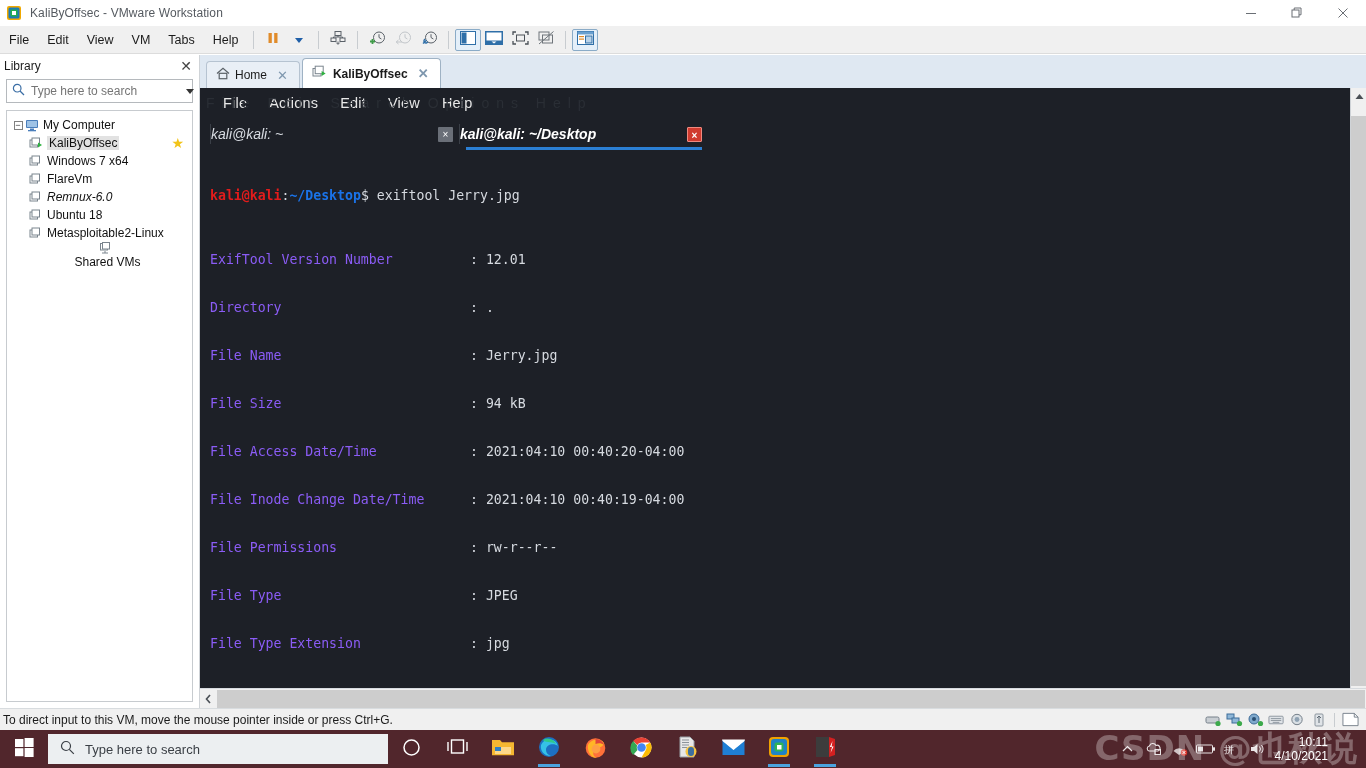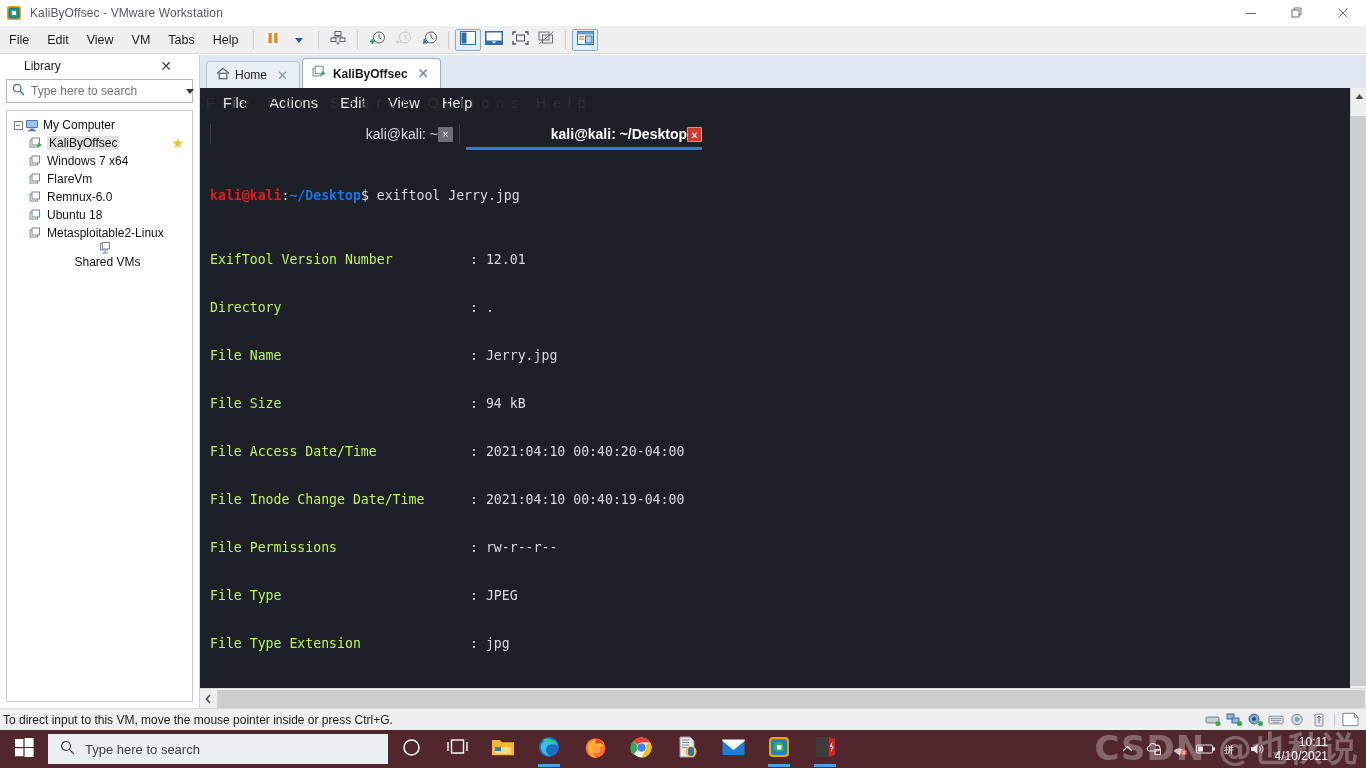--- a/index.html
+++ b/index.html
@@ -42,21 +42,21 @@
   .tb-sep { width: 1px; height: 18px; background: #c8ccd0; margin: 0 6px; }
   .tbtn { width: 26px; height: 22px; display: flex; align-items: center; justify-content: center; }
   .tbtn.framed { border: 1px solid #8aabc7; background: #e4eff9; border-radius: 2px; }
 
   
   .library {
     position: absolute; left: 0; top: 55px; width: 200px; height: 653px;
     background: #ffffff; border-right: 1px solid #cfd3d7;
   }
   .lib-head {
-    height: 22px; display: flex; align-items: center; padding: 0 24px;
+    height: 22px; display: flex; align-items: center; padding: 0 4px;
     font-size: 12px; color: #1b1b1b; justify-content: flex-end;
   }
   .lib-close { margin-left: auto; color: #444; font-size: 14px; line-height: 1; padding: 0 3px; }
   .lib-search {
     margin: 2px 6px 0 6px; height: 24px; border: 1px solid #b5b9bd; background: #fff;
     display: flex; align-items: center; padding: 0 5px;
   }
   .lib-search input {
     border: 0; outline: 0; flex: 1; font-size: 12px; color: #9a9a9a;
     font-family: "Liberation Sans", sans-serif; padding-left: 6px; background: transparent;
@@ -102,21 +102,21 @@
   .ghost-menu {
     position: absolute; left: 6px; top: 7px; font-size: 14px; color: #2a2e35;
     letter-spacing: 7px; pointer-events: none; white-space: nowrap;
   }
   .term-tabs { height: 32px; display: flex; align-items: stretch; padding-left: 10px; }
   .tterm-tab {
     position: relative; display: flex; align-items: center; justify-content: center;
     width: 248px; font-size: 14px; color: #d8dce2;
   }
   .tterm-tab.active { color: #ffffff; font-weight: bold; }
-  .tterm-tab .ttitle { flex: 1; text-align: right; }
+  .tterm-tab .ttitle { flex: 1; text-align: left; font-style: italic; }
   .tterm-tab .tx {
     width: 15px; height: 15px; margin-right: 6px; font-size: 10px; line-height: 15px;
     text-align: center; color: #fff; background: #6a6f78; border-radius: 1px;
   }
   .tterm-tab.active .tx { background: #d03b2f; border: 1px solid #ef8a80; }
   .tterm-tab.active::after {
     content: ""; position: absolute; left: 6px; right: 6px; bottom: 0; height: 3px; background: #2b7fd4;
   }
   .tab-div { width: 1px; background: #3a3f47; margin: 6px 0; }
 
@@ -124,21 +124,21 @@
     padding: 6px 0 0 10px;
     font-family: "DejaVu Sans Mono", "Liberation Mono", monospace;
     font-size: 13.2px; line-height: 16px; color: #d6dae0; white-space: pre;
   }
   .ln { display: block; height: 16px; }
   .k-user { color: #e21c1c; font-weight: bold; }
   .k-colon { color: #d6dae0; }
   .k-path { color: #1a73e8; font-weight: bold; }
   .k-dollar { color: #d6dae0; }
   .k-cmd { color: #d6dae0; }
-  .kv-key { display: inline-block; width: 260px; color: #bef264; }
+  .kv-key { display: inline-block; width: 260px; color: #8b5cf6; }
   .kv-sep { color: #d6dae0; }
 
   
   .vscroll {
     position: absolute; right: 0; top: 0; width: 16px; bottom: 20px; background: #f0f0f0;
     border-left: 1px solid #cfd3d7;
   }
   .vs-arrow, .hs-arrow {
     width: 16px; height: 17px; display: flex; align-items: center; justify-content: center;
     color: #606468; font-size: 9px; background: #f0f0f0;
@@ -405,21 +405,21 @@
       <div class="tree-row" style="padding-left:22px;">
         <span class="tw">
           <svg width="14" height="13" viewBox="0 0 14 13">
             <rect x="1" y="3" width="7.5" height="7" fill="#fff" stroke="#7b858e"></rect>
             <rect x="3" y="1" width="7.5" height="7" fill="#fff" stroke="#7b858e"></rect>
           </svg>
         </span>
         <span class="tree-label">FlareVm</span>
       </div>
 
-      <div class="tree-row" style="padding-left:22px;">
+      <div class="tree-row" style="padding-left:22px;font-style:italic;">
         <span class="tw">
           <svg width="14" height="13" viewBox="0 0 14 13">
             <rect x="1" y="3" width="7.5" height="7" fill="#fff" stroke="#7b858e"></rect>
             <rect x="3" y="1" width="7.5" height="7" fill="#fff" stroke="#7b858e"></rect>
           </svg>
         </span>
         <span class="tree-label">Remnux-6.0</span>
       </div>
 
       <div class="tree-row" style="padding-left:22px;">

